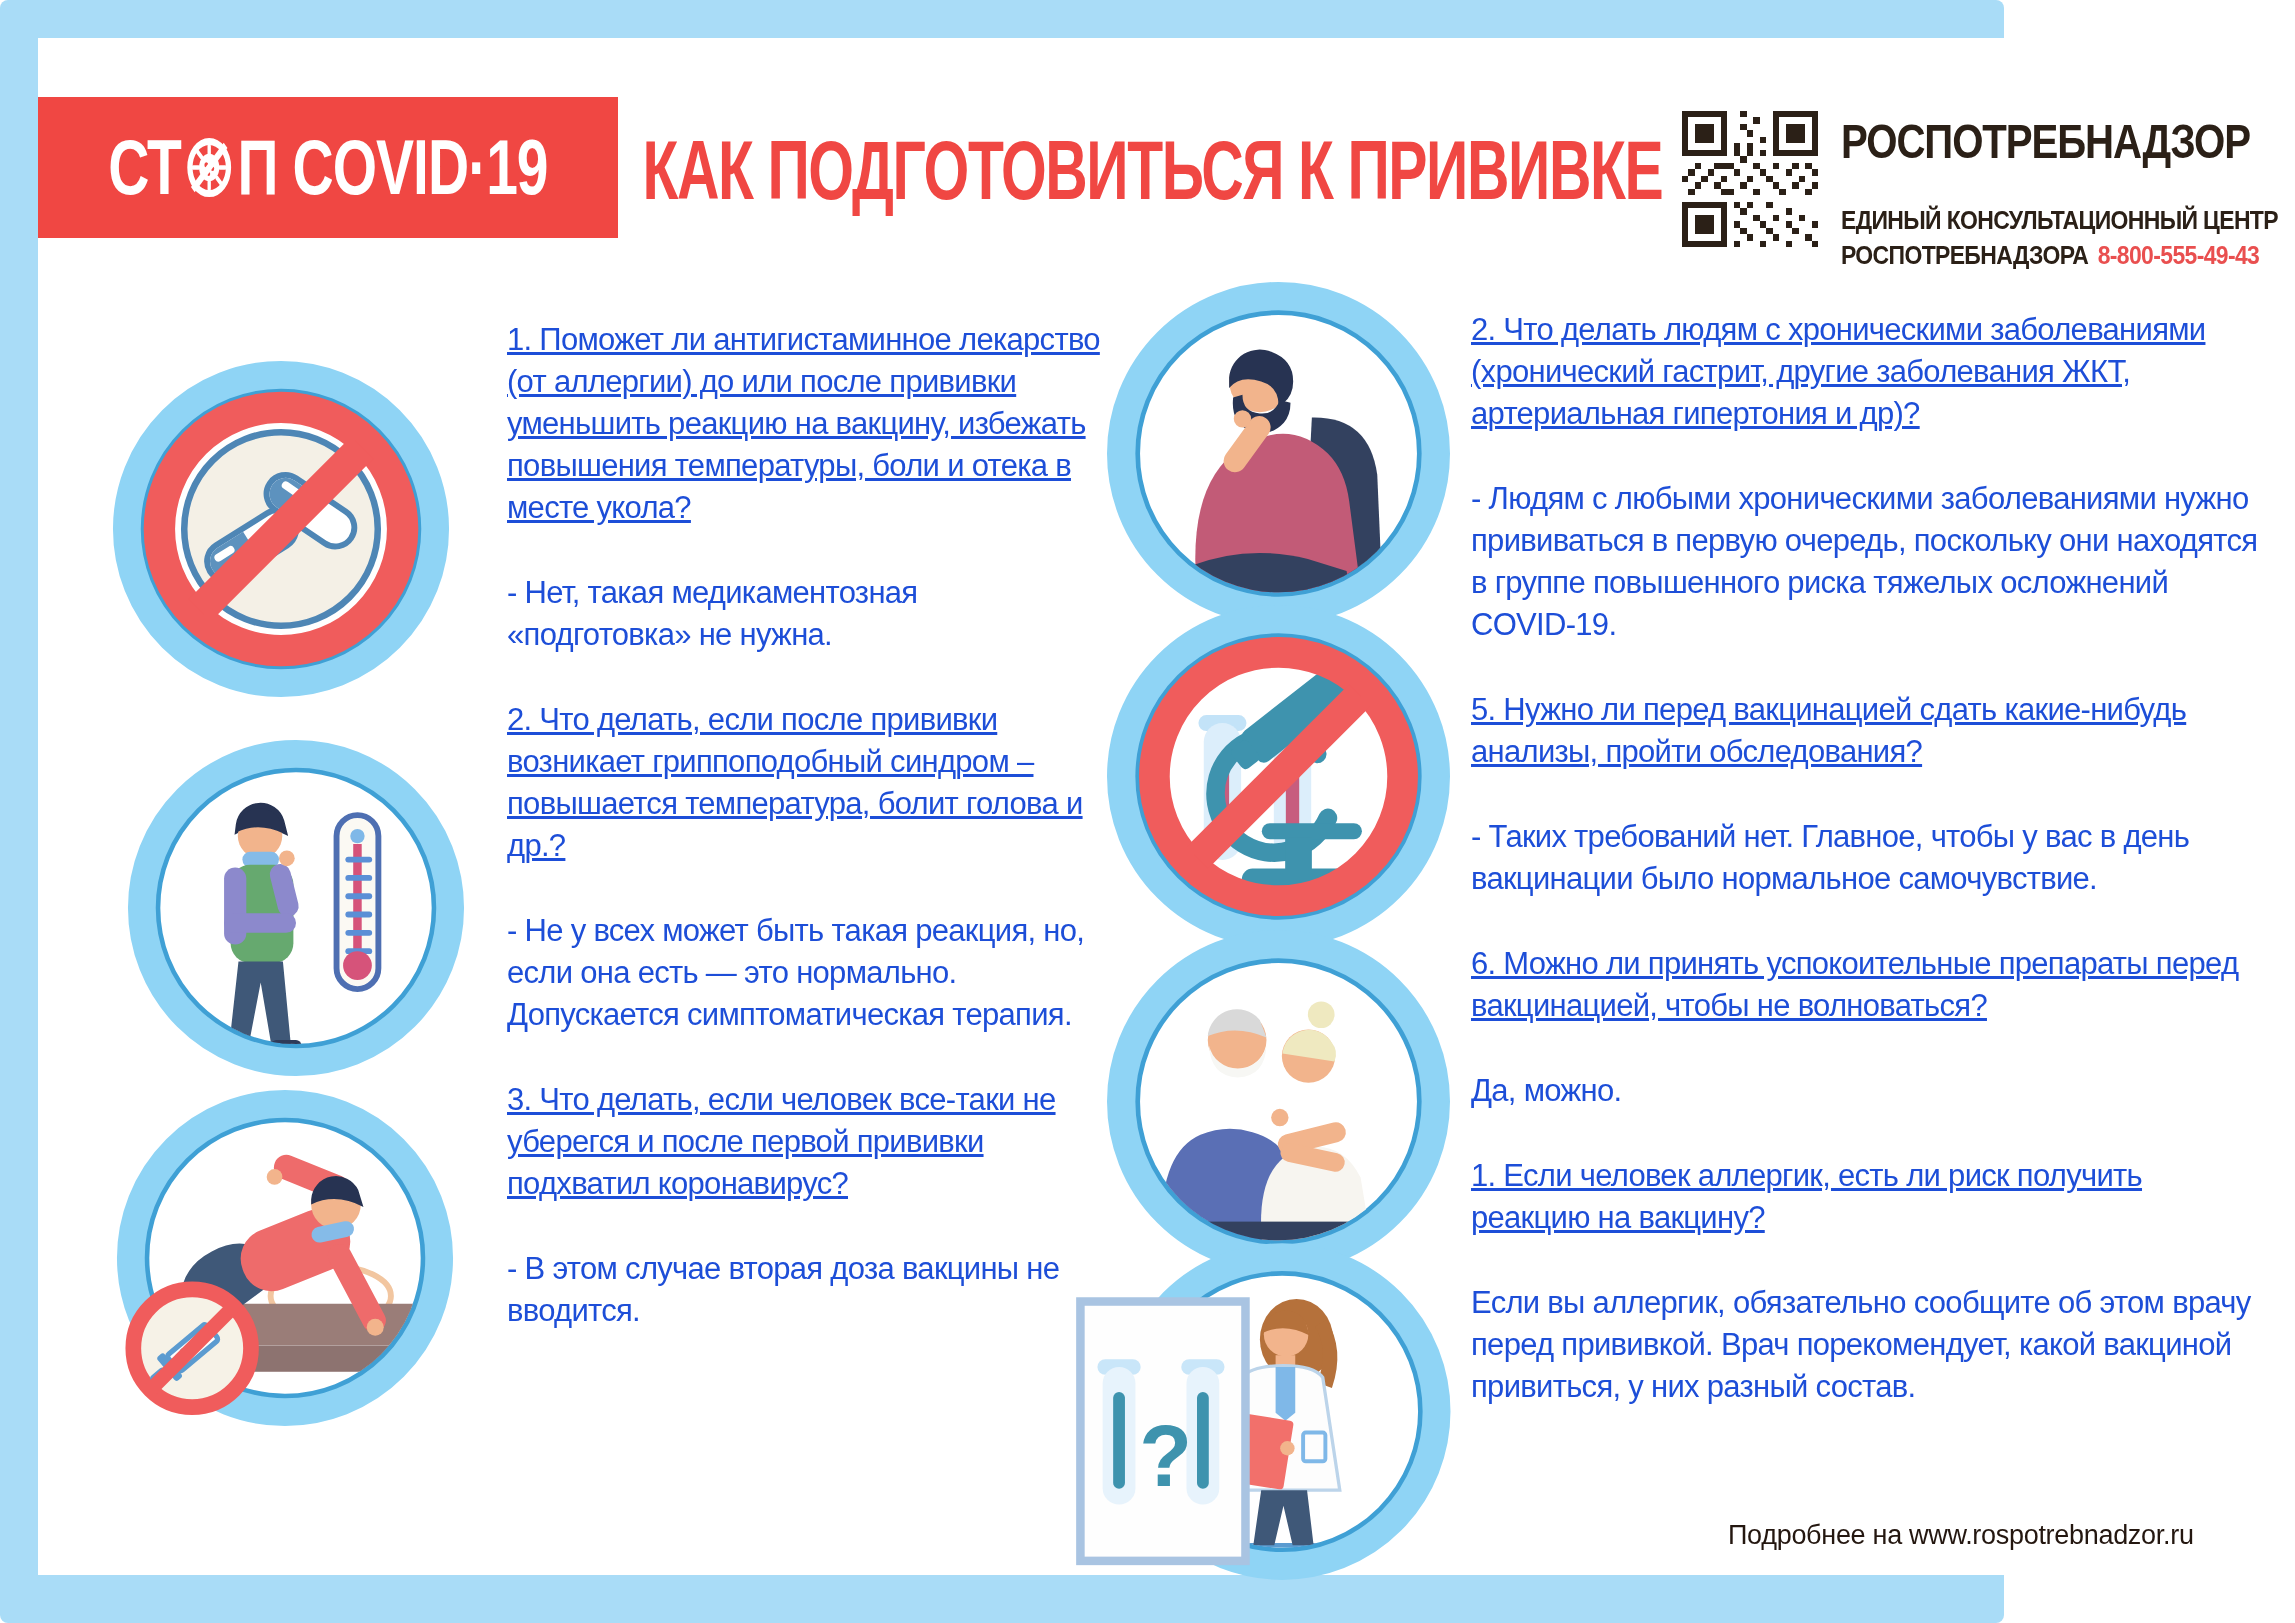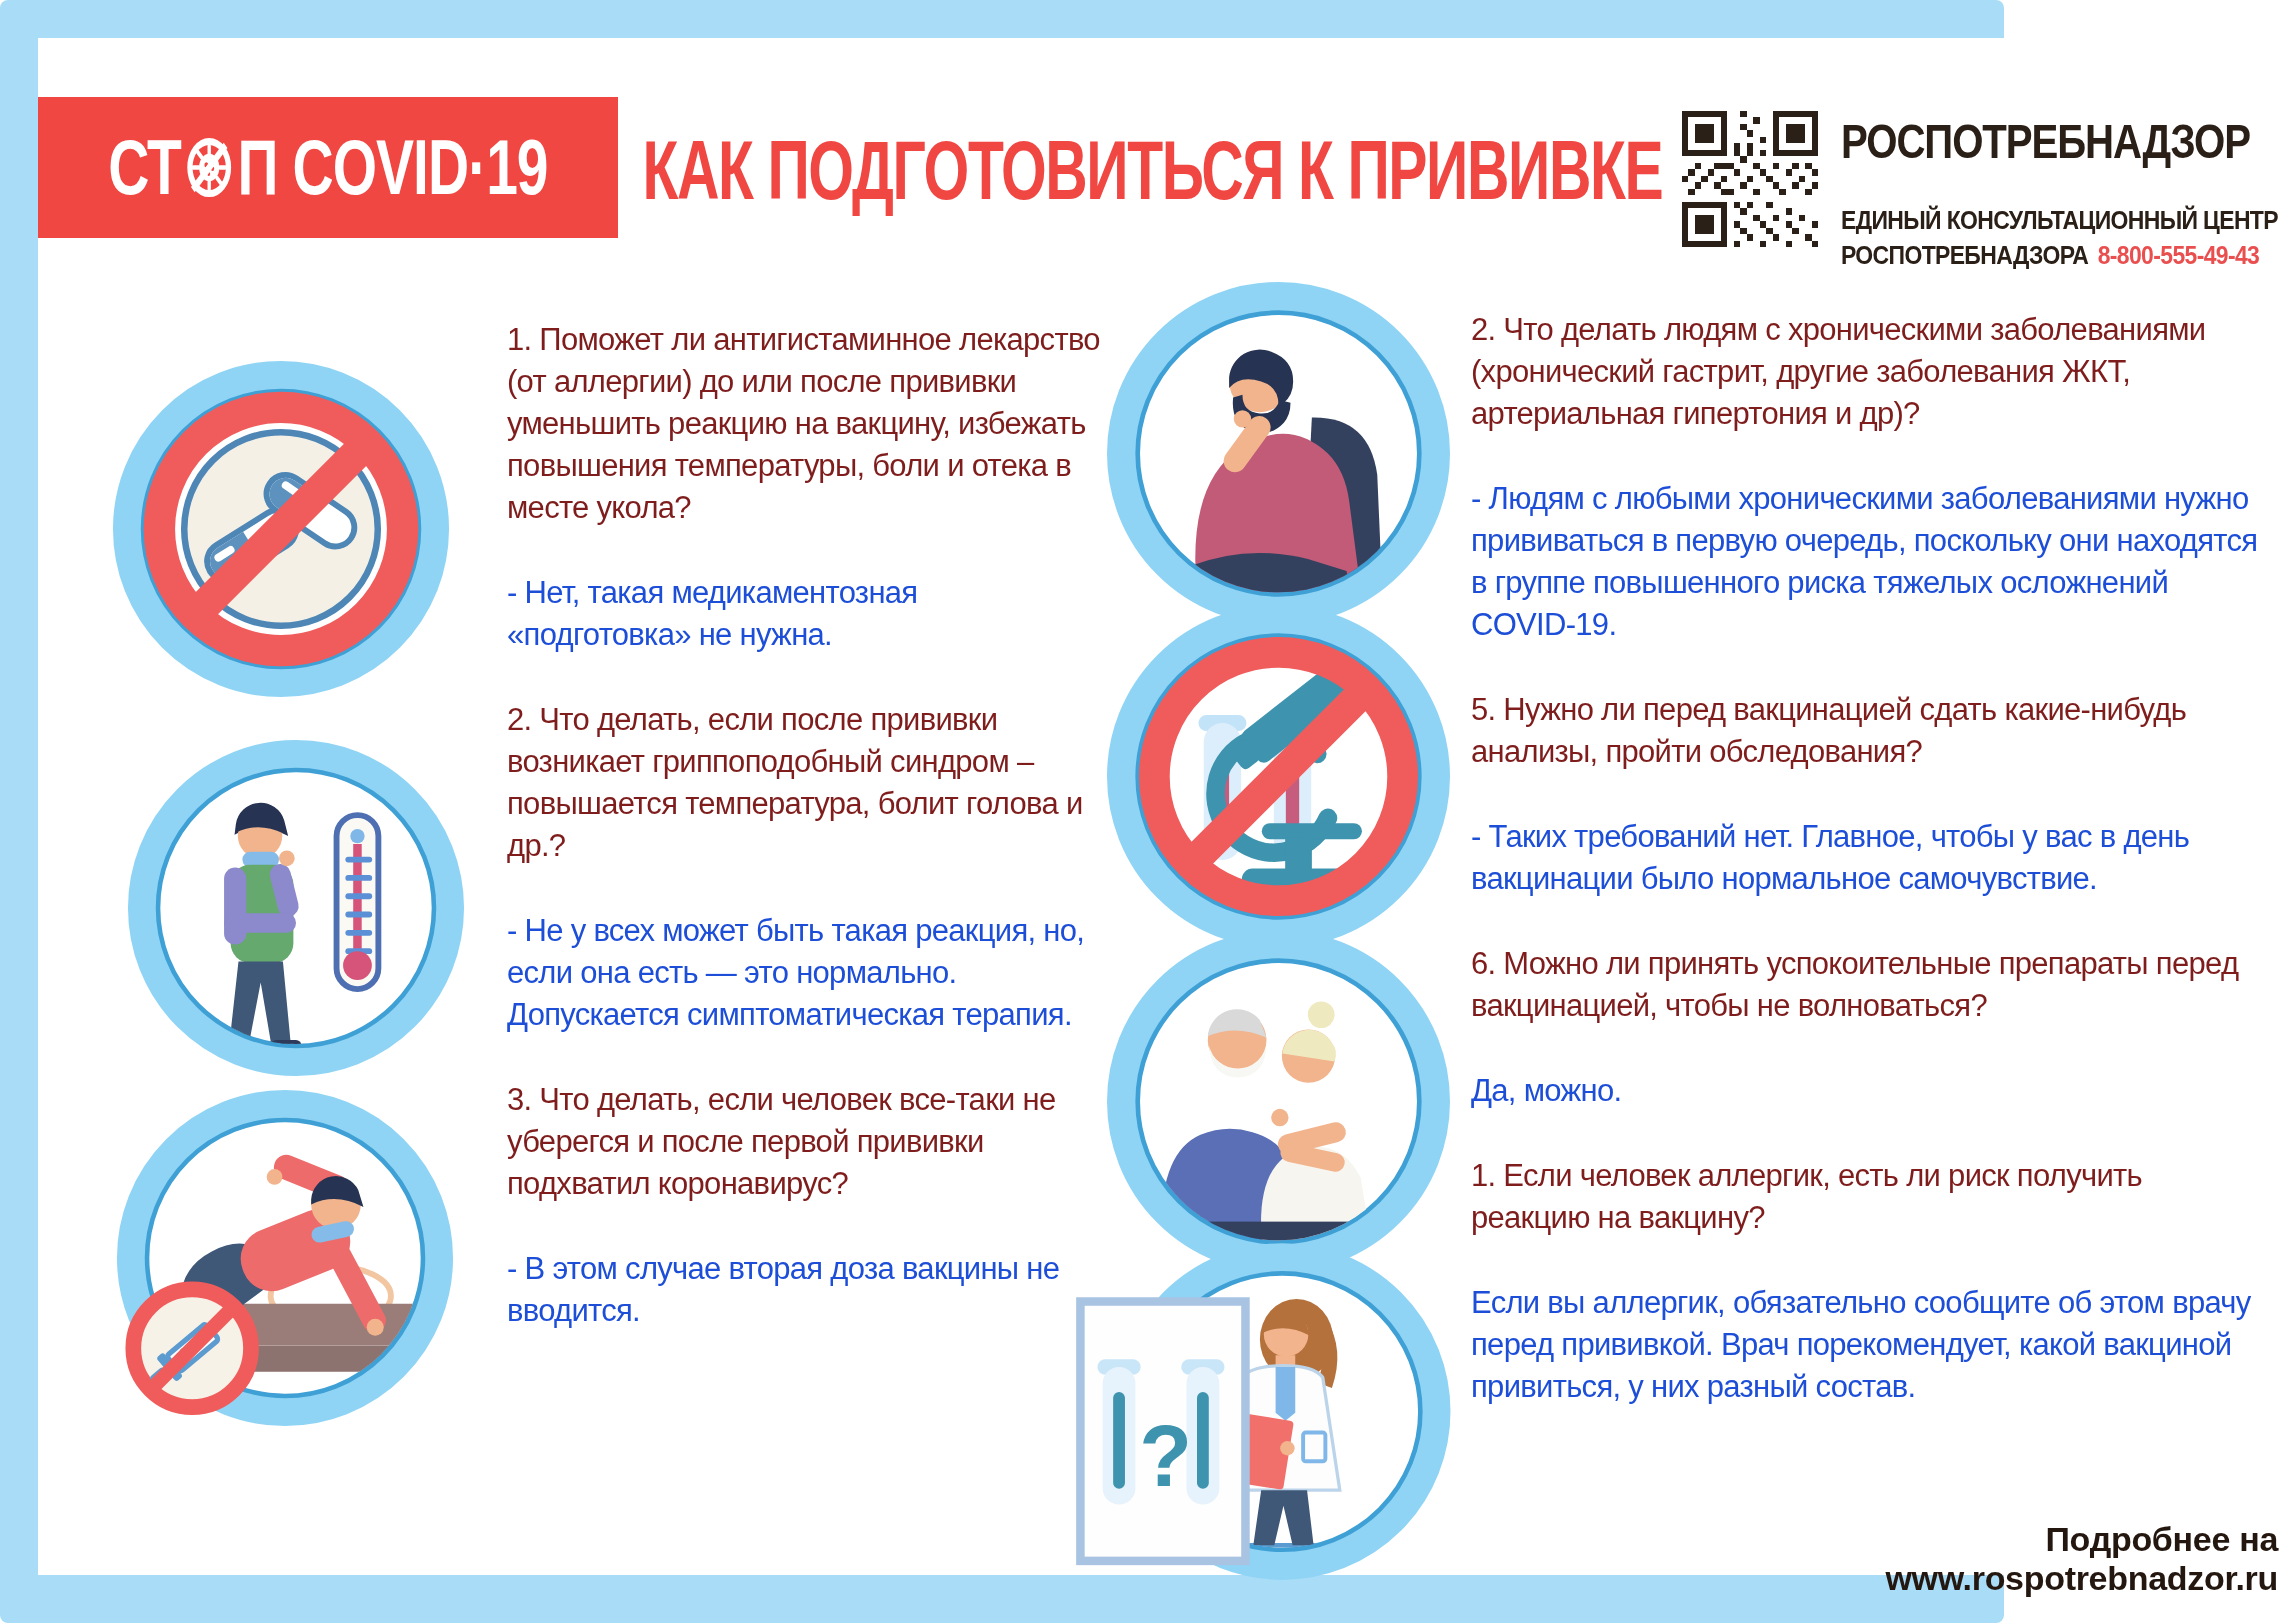--- a/index.html
+++ b/index.html
@@ -44,37 +44,37 @@
     display:block; white-space:nowrap; transform:scaleX(0.9); transform-origin:left center;
     color:#2B2017; font-weight:700; font-size:25.5px; letter-spacing:-0.7px; line-height:35px;
   }
   .phone { color:#E94F4F; margin-left:10.5px; }
 
   
   .col { position:absolute; }
   .col-left  { left:507px;  top:319px; width:602px; }
   .col-right { left:1471px; top:309px; width:795px; }
   .col p { font-size:31px; line-height:42px; letter-spacing:-0.7px; margin:0 0 43px 0; }
-  .q { color:#7f1d1d; }
+  .q { color:#1d4ed8;text-decoration:underline; }
   .a { color:#1d4ed8; }
 
   
   .icon { position:absolute; }
   .ic1 { left:111px;  top:359px;  width:340px; height:340px; }
   .ic2 { left:126px;  top:738px; width:340px; height:340px; }
   .ic3 { left:115px;  top:1088px; width:340px; height:340px; }
   .ic4 { left:1105px; top:280px;  width:347px; height:347px; }
   .ic5 { left:1105px; top:603px;  width:347px; height:347px; }
   .ic6 { left:1105px; top:928px; width:347px; height:347px; }
   .ic7 { left:1066px; top:1236px; width:393px; height:357px; }
   .icon svg { width:100%; height:100%; display:block; }
 
   .footer-note {
-    position:absolute; left:1728px; top:1520px; width:550px; text-align:right;
-    font-size:34px; color:#241710; letter-spacing:-0.3px;font-weight:bold;
+    position:absolute; left:1728px; top:1520px; width:550px; text-align:left;
+    font-size:27px; color:#241710; letter-spacing:-0.3px;
   }
 </style>
 </head>
 <body>
 
 <div class="poster">
   <div class="canvas"></div>
 
   <div class="banner">
     <div class="banner-inner">

